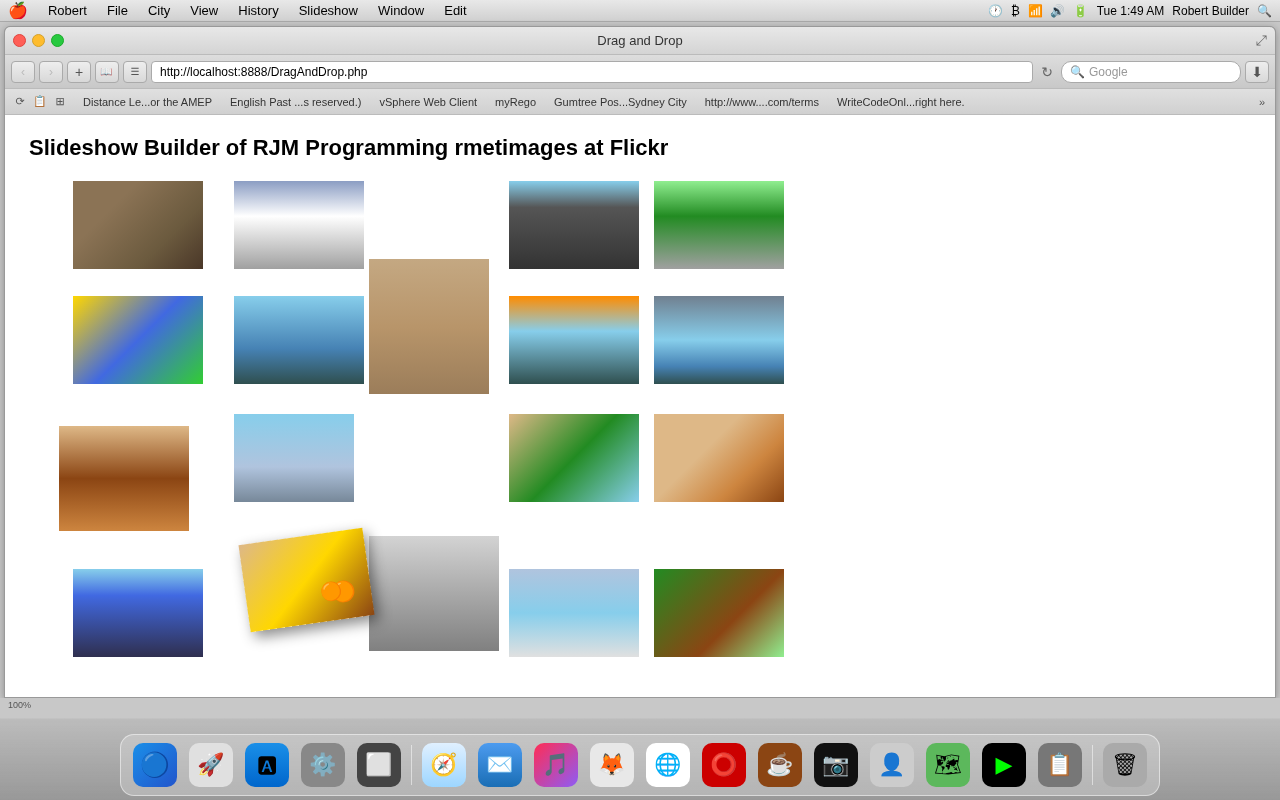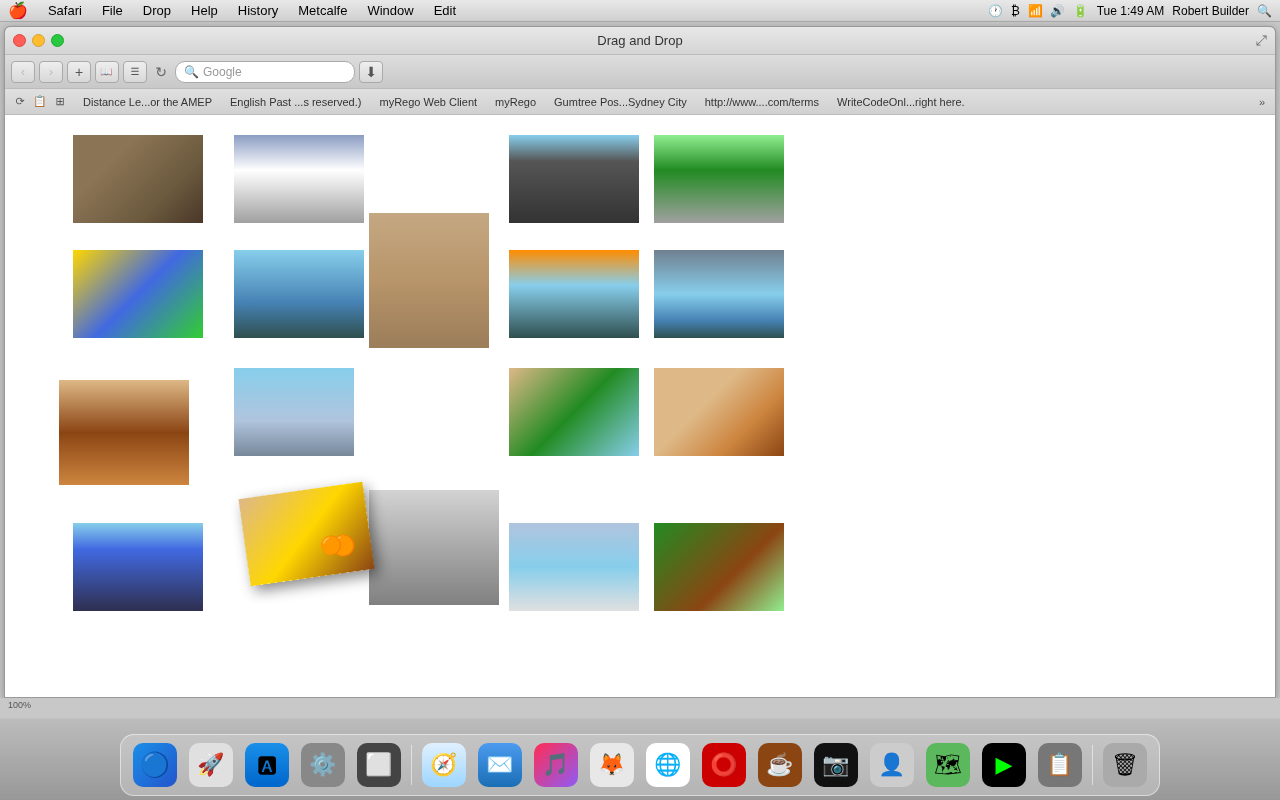--- a/index.html
+++ b/index.html
@@ -290,26 +290,26 @@
       cursor: grab;
       border: none;
       display: block;
     }
   </style>
 </head>
 <body>
 
 <div class="menubar">
   <span class="menubar-apple">🍎</span>
-  <span class="menubar-item">Safari</span>
+  <span class="menubar-item">Robert</span>
   <span class="menubar-item">File</span>
-  <span class="menubar-item">Drop</span>
-  <span class="menubar-item">Help</span>
+  <span class="menubar-item">City</span>
+  <span class="menubar-item">View</span>
   <span class="menubar-item">History</span>
-  <span class="menubar-item">Metcalfe</span>
+  <span class="menubar-item">Slideshow</span>
   <span class="menubar-item">Window</span>
   <span class="menubar-item">Edit</span>
   <div class="menubar-right">
     <span>🕐</span>
     <span>₿</span>
     <span>📶</span>
     <span>🔊</span>
     <span>🔋</span>
     <span>Tue 1:49 AM</span>
     <span>Robert Builder</span>
@@ -328,45 +328,49 @@
     <span class="title-bar-title">Drag and Drop</span>
     <span class="title-bar-resize">⤢</span>
   </div>
 
   <div class="nav-bar">
     <div class="nav-btn disabled">‹</div>
     <div class="nav-btn disabled">›</div>
     <div class="nav-btn" style="font-size:14px;">+</div>
     <div class="nav-btn" style="font-size:10px;">📖</div>
     <div class="nav-btn" style="font-size:10px;">☰</div>
+    <div class="address-bar">
+      <span>http://localhost:8888/DragAndDrop.php</span>
+    </div>
     <div class="refresh-btn">↻</div>
     <div class="search-bar">
       <span>🔍</span>
       <span>Google</span>
     </div>
     <div class="nav-btn" style="font-size:14px;">⬇</div>
   </div>
 
   <div class="bookmarks-bar">
     <div class="bookmark-icons">
       <div class="bookmark-icon">⟳</div>
       <div class="bookmark-icon">📋</div>
       <div class="bookmark-icon">⊞</div>
     </div>
     <span class="bookmark-item">Distance Le...or the AMEP</span>
     <span class="bookmark-item">English Past ...s reserved.)</span>
-    <span class="bookmark-item">myRego Web Client</span>
+    <span class="bookmark-item">vSphere Web Client</span>
     <span class="bookmark-item">myRego</span>
     <span class="bookmark-item">Gumtree Pos...Sydney City</span>
     <span class="bookmark-item">http://www....com/terms</span>
     <span class="bookmark-item">WriteCodeOnl...right here.</span>
     <span class="bookmarks-more">»</span>
   </div>
 
   <div class="page-content">
+    <h1 class="page-title">Slideshow Builder of RJM Programming rmetimages at Flickr</h1>
 
     <div class="photos-container">
 
       <div class="photo photo-arch thumb" style="left:44px; top:0px; width:130px; height:88px;"></div>
       <div class="photo photo-bird thumb" style="left:205px; top:0px; width:130px; height:88px;"></div>
 
       <div class="photo photo-statue thumb" style="left:340px; top:78px; width:120px; height:135px;"></div>
       <div class="photo photo-construction thumb" style="left:480px; top:0px; width:130px; height:88px;"></div>
       <div class="photo photo-trees thumb" style="left:625px; top:0px; width:130px; height:88px;"></div>
 

